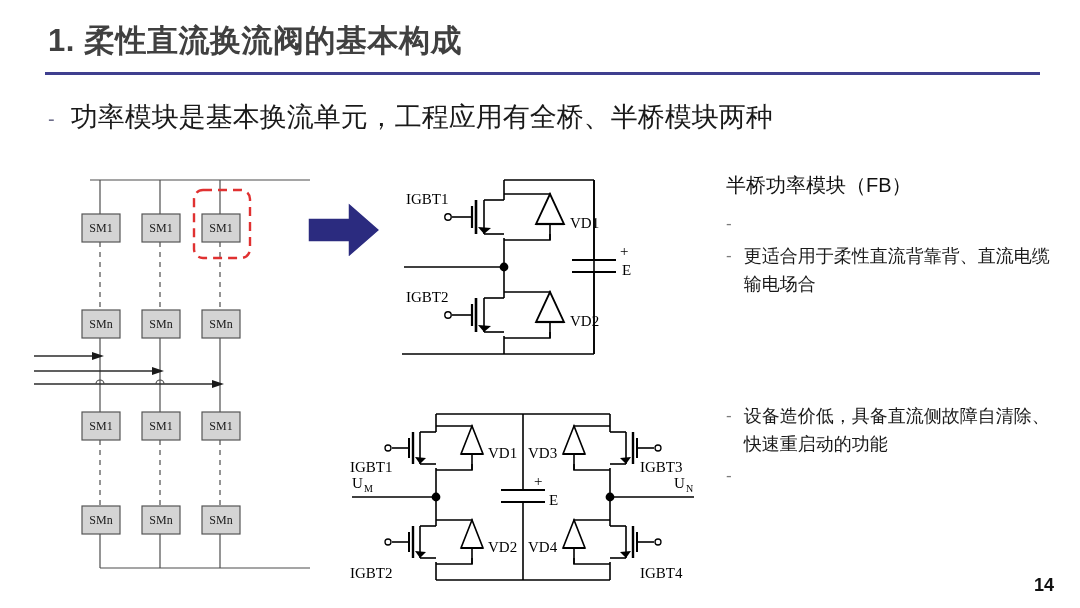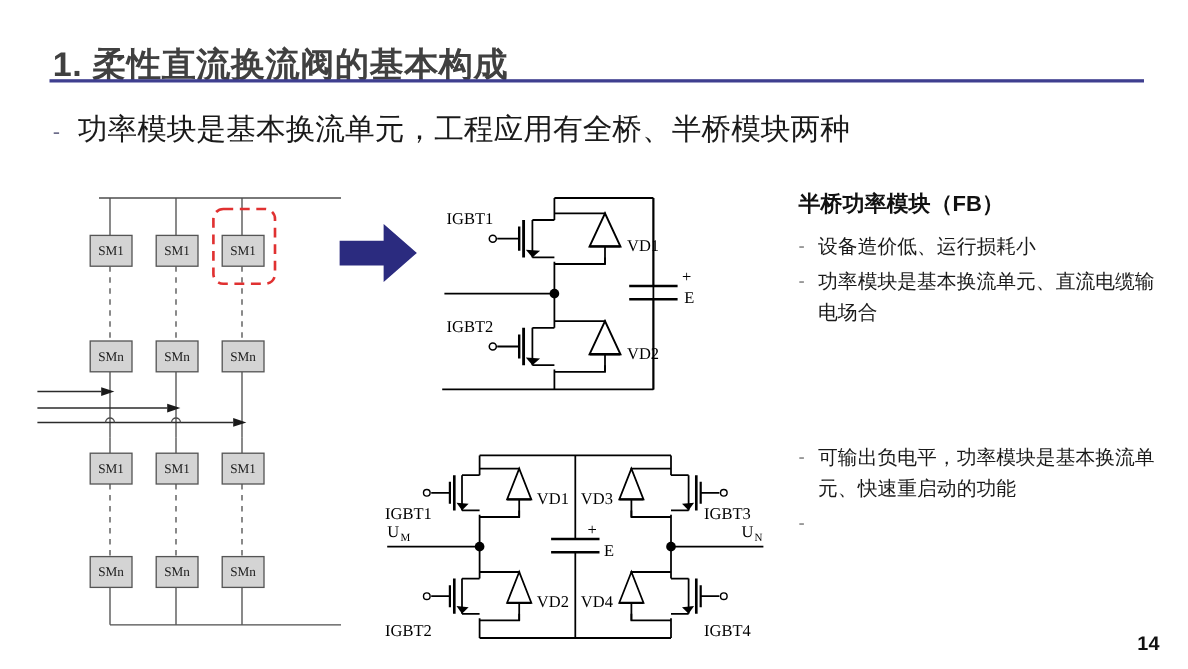--- a/index.html
+++ b/index.html
@@ -13,21 +13,20 @@
 
   
   #slide-title {
     position: absolute;
     left: 48px; top: 20px;
     font-size: 31px;
     font-weight: bold;
     color: #404040;
     letter-spacing: 0.5px;
     white-space: nowrap;
-    margin-top: 18px;
   }
   #title-rule {
     position: absolute;
     left: 45px; top: 72px;
     width: 995px; height: 3px;
     background: #3f3f8f;
   }
 
   
   #subtitle-row {
@@ -74,21 +73,21 @@
     width: 370px; height: 190px;
   }
 
   
   .text-panel { position: absolute; width: 330px; }
   #fb-panel { left: 726px; top: 172px; }
   #hb-panel { left: 726px; top: 402px; }
 
   .panel-heading {
     font-size: 20px;
-    font-weight: bold;
+    font-weight: normal;
     color: #111111;
     margin-bottom: 11px;
     white-space: nowrap;
   }
   .bullet {
     display: flex;
     align-items: flex-start;
     gap: 12px;
     margin-bottom: 4px;
   }
@@ -484,31 +483,30 @@
     <path d="M225 146 H247" stroke-width="2"></path>
     <path d="M236 146 V162" stroke-width="1.6"></path>
   </g>
   <text class="ckt-label" x="190" y="150">VD4</text>
 </svg>
 
 <div class="text-panel" id="fb-panel">
   <div class="panel-heading">半桥功率模块（FB）</div>
   <div class="bullet">
     <span class="dash">-</span>
-    <span class="btxt">设备造价低、运行损耗小</span>
   </div>
   <div class="bullet">
     <span class="dash">-</span>
-    <span class="btxt">功率模块是基本换流单元、直流电缆输电场合</span>
+    <span class="btxt">更适合用于柔性直流背靠背、直流电缆输电场合</span>
   </div>
 </div>
 
 <div class="text-panel" id="hb-panel">
   <div class="bullet">
     <span class="dash">-</span>
-    <span class="btxt">可输出负电平，功率模块是基本换流单元、快速重启动的功能</span>
+    <span class="btxt">设备造价低，具备直流侧故障自清除、快速重启动的功能</span>
   </div>
   <div class="bullet">
     <span class="dash">-</span>
   </div>
 </div>
 
 <div id="page-number">14</div>
 
 </body></html>

